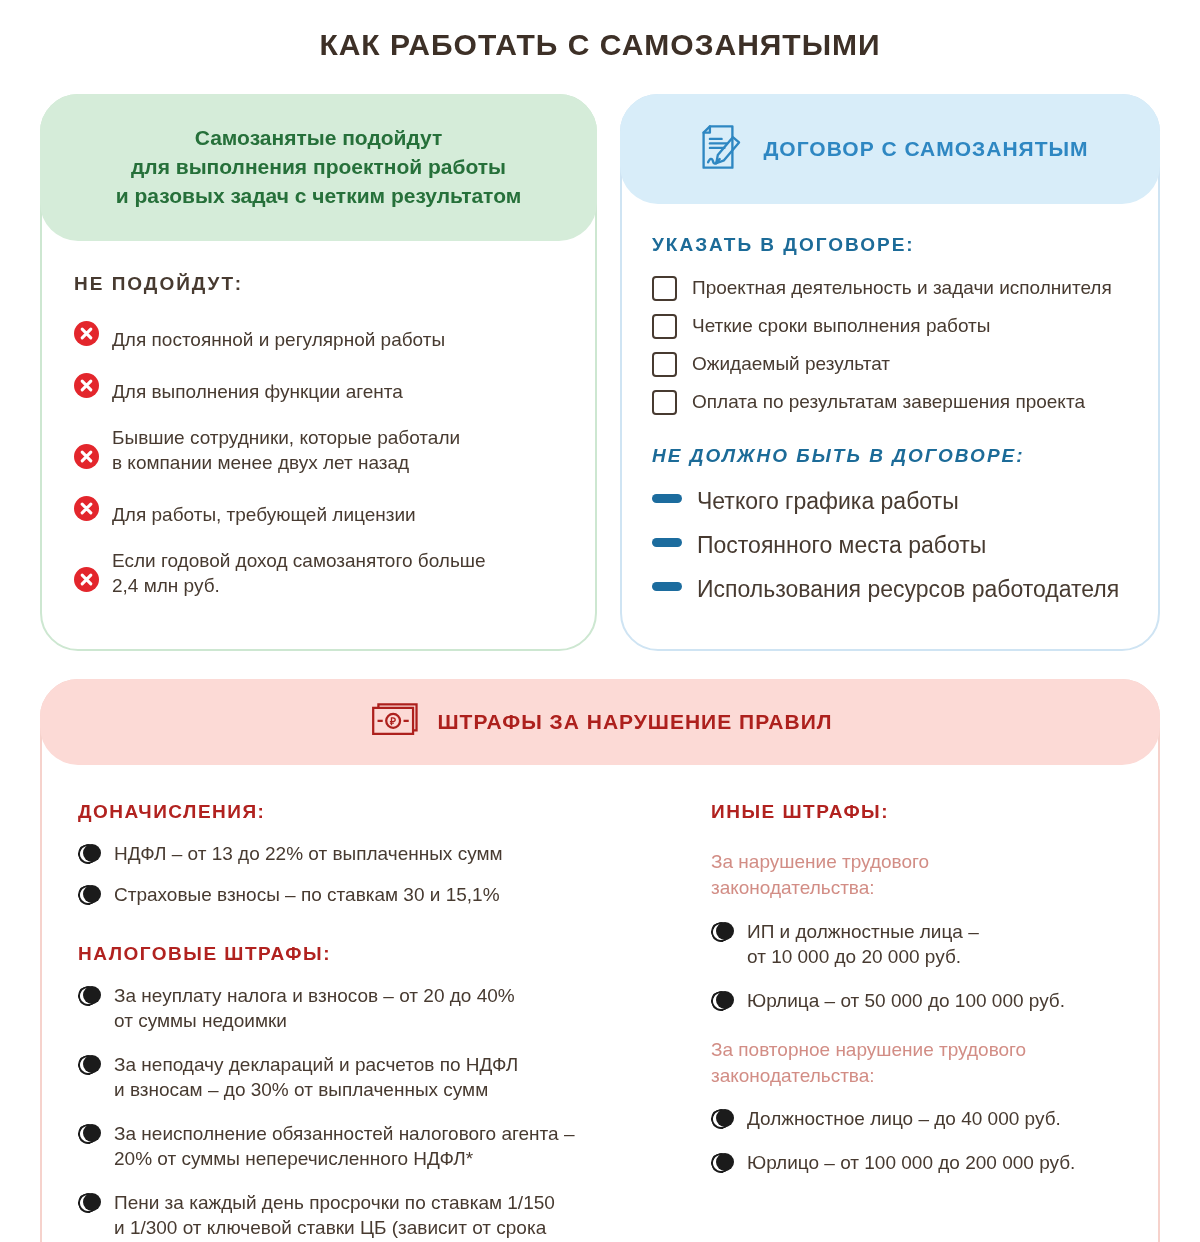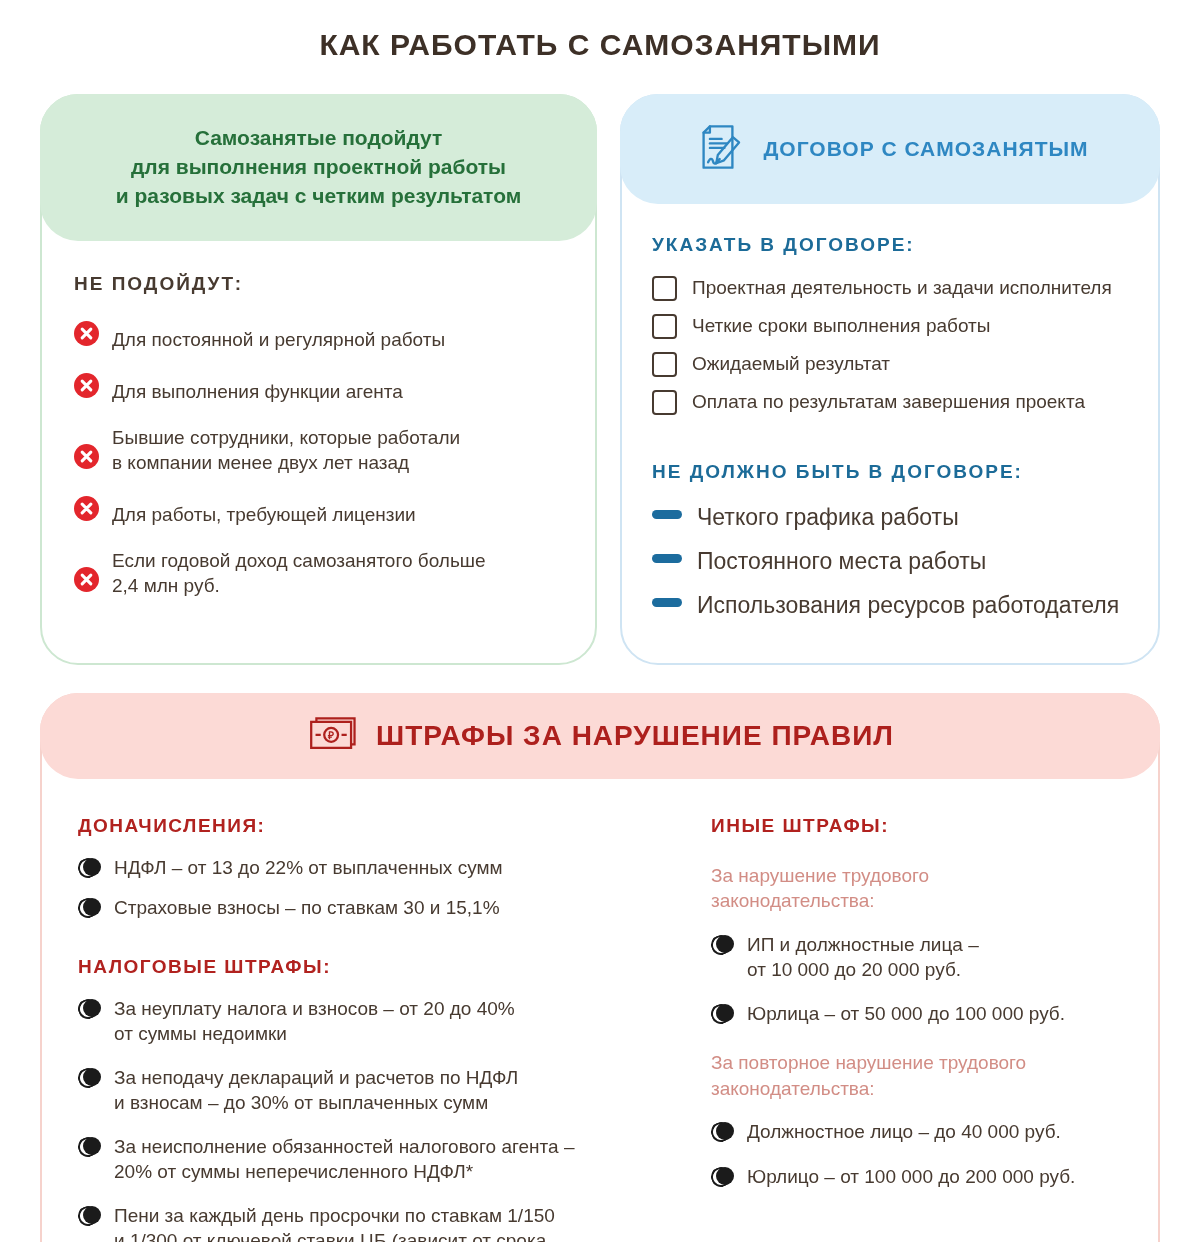--- a/index.html
+++ b/index.html
@@ -65,21 +65,21 @@
     color:var(--blue-title);
     font-size:21px;font-weight:700;letter-spacing:1px;
   }
   .band-pink{
     background:var(--pink-bg);
     padding:20px;
     display:flex;align-items:center;justify-content:center;gap:18px;
   }
   .band-pink .band-title{
     color:var(--red-title);
-    font-size:28px;font-weight:700;letter-spacing:1px;
+    font-size:21px;font-weight:700;letter-spacing:1px;
   }
 
   
   .section-label{
     font-size:19px;font-weight:700;letter-spacing:2px;
   }
   .label-brown{color:var(--brown);}
   .label-blue{color:var(--blue-label);}
   .label-red{color:var(--red-label);letter-spacing:1.5px;}
 
@@ -98,21 +98,21 @@
   .cblist{list-style:none;margin-top:20px;}
   .cblist li{
     display:flex;align-items:center;gap:15px;
     font-size:19px;line-height:1.3;
     margin-bottom:13px;
   }
   .checkbox{
     width:25px;height:25px;flex:0 0 25px;
     border:2px solid var(--brown);border-radius:4px;background:#fff;
   }
-  .exclude-label{margin-top:46px;}
+  .exclude-label{margin-top:30px;font-style:italic;}
   .dashlist{list-style:none;margin-top:20px;}
   .dashlist li{
     display:flex;align-items:flex-start;gap:15px;
     font-size:23px;line-height:1.3;
     margin-bottom:14px;
   }
   .dash{
     width:30px;height:9px;flex:0 0 30px;
     border-radius:4.5px;background:var(--dash-blue);
     margin-top:7px;

